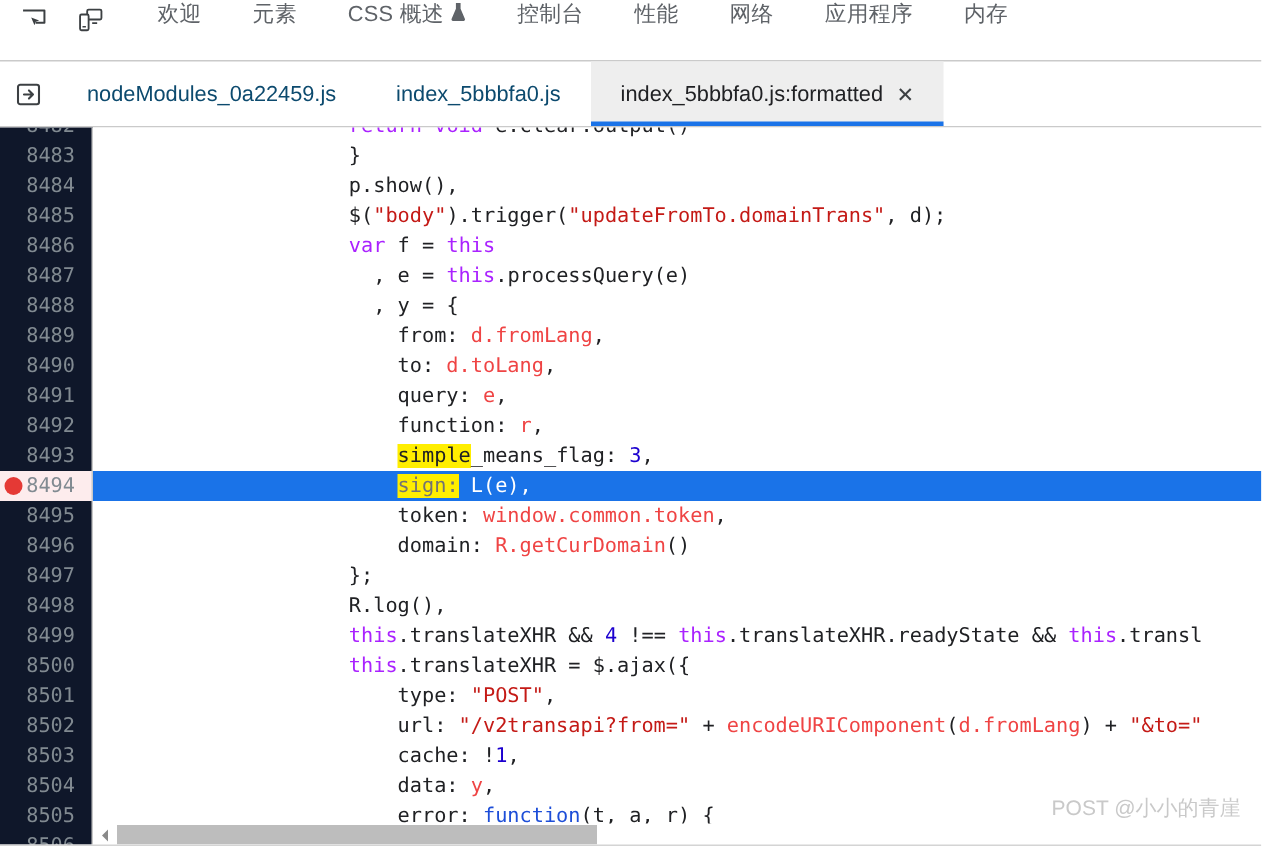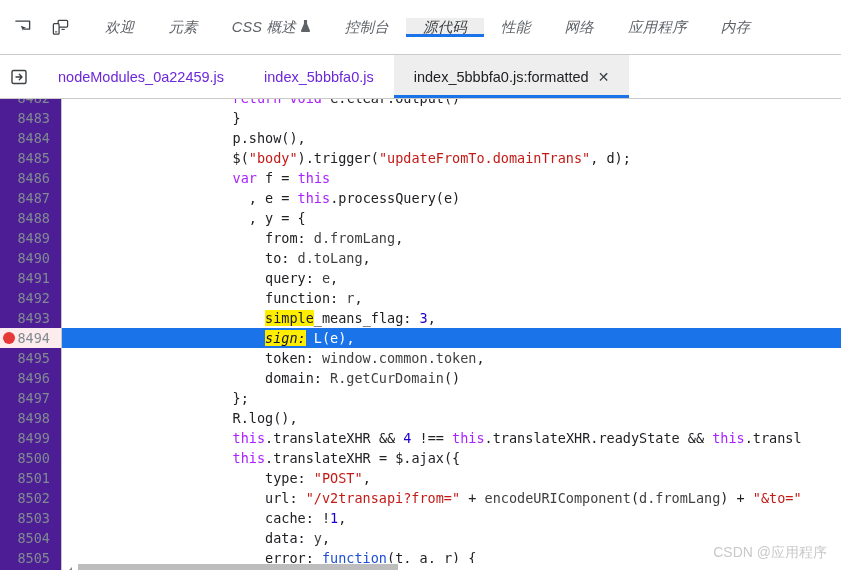--- a/index.html
+++ b/index.html
@@ -10,28 +10,27 @@
   body {
     width: 841px;
     height: 570px;
     font-family: "Liberation Sans", sans-serif;
     overflow: hidden;
     position: relative;
   }
 
   
   .devtools-toolbar {
-    height: 55px;
+    height: 41px;
     box-sizing: border-box;
     display: flex;
-    align-items: center;
+    align-items: flex-start;
     background: #ffffff;
     border-bottom: 1px solid #cacaca;
     position: relative;
-    font-style: italic;
   }
   .tool-icon-group {
     display: flex;
     align-items: center;
     padding-left: 8px;
     gap: 10px;
   }
   .tool-icon {
     width: 28px;
     height: 26px;
@@ -86,21 +85,21 @@
     justify-content: center;
     flex: 0 0 auto;
     cursor: pointer;
   }
   .file-tab {
     display: flex;
     align-items: center;
     gap: 9px;
     padding: 0 20px;
     font-size: 14.5px;
-    color: #6d28d9;
+    color: #0c4a6e;
     cursor: pointer;
     position: relative;
     white-space: nowrap;
   }
   .file-tab.active {
     background: #eeeeee;
     color: #202124;
   }
   .file-tab.active::after {
     content: "";
@@ -139,21 +138,21 @@
   }
   .gutter {
     width: 62px;
     min-width: 62px;
     box-sizing: border-box;
     text-align: right;
     padding-right: 11px;
     color: #818a91;
     border-right: 1px solid #c8c8c8;
     position: relative;
-    background: #4c1d95;
+    background: #0f172a;
     font-size: 13.5px;
   }
   .code-row.breakpoint .gutter {
     background: #fdeced;
   }
   .bp-dot {
     position: absolute;
     left: 3px;
     top: 4px;
     width: 12px;
@@ -169,26 +168,26 @@
   }
   .code-row.selected .code-text {
     background: #1a73e8;
     color: #ffffff;
   }
 
   
   .kw   { color: #aa22ff; }
   .str  { color: #c41a16; }
   .num  { color: #1c00cf; }
-  .id   { color: #404040; }
+  .id   { color: #ef4444; }
   .fn   { color: #1d4ed8; }
   .plain{ color: #202124; }
   .op   { color: #202124; }
   .mark { background: #ffee00; color: #202124; padding: 0; }
-  .code-row.selected .mark { color: #0f172a; font-style: italic; }
+  .code-row.selected .mark { color: #737373; }
   .code-row.selected .kw,
   .code-row.selected .str,
   .code-row.selected .num,
   .code-row.selected .id,
   .code-row.selected .plain,
   .code-row.selected .prop { color: #ffffff; }
 
   
   .hscroll {
     position: absolute;
@@ -277,23 +276,20 @@
     <div class="panel-tab">
       <span>CSS 概述</span>
       <span>
         <svg width="11" height="14" viewBox="0 0 12 15">
           <path d="M4.3 1h3.4v4.1l3.1 7.3a1.1 1.1 0 0 1-1 1.6H2.2a1.1 1.1 0 0 1-1-1.6l3.1-7.3z" fill="#5f6368"></path>
         </svg>
       </span>
     </div>
     <div class="panel-tab">
       <span>控制台</span>
-    </div>
-    <div class="panel-tab active">
-      <span>源代码</span>
     </div>
     <div class="panel-tab">
       <span>性能</span>
     </div>
     <div class="panel-tab">
       <span>网络</span>
     </div>
     <div class="panel-tab">
       <span>应用程序</span>
     </div>
@@ -355,15 +351,15 @@
     <div class="hscroll-arrow">
       <svg width="8" height="10" viewBox="0 0 8 10">
           <path d="M6 1L2 5l4 4z" fill="#8a8a8a"></path>
         </svg>
     </div>
     <div class="hscroll-track">
       <div class="hscroll-thumb" id="hthumb" style="width: 320px;"></div>
     </div>
   </div>
 
-  <div class="watermark">CSDN @应用程序</div>
+  <div class="watermark">POST @小小的青崖</div>
   <div class="bottom-edge"></div>
 </div>
 
 </body></html>

